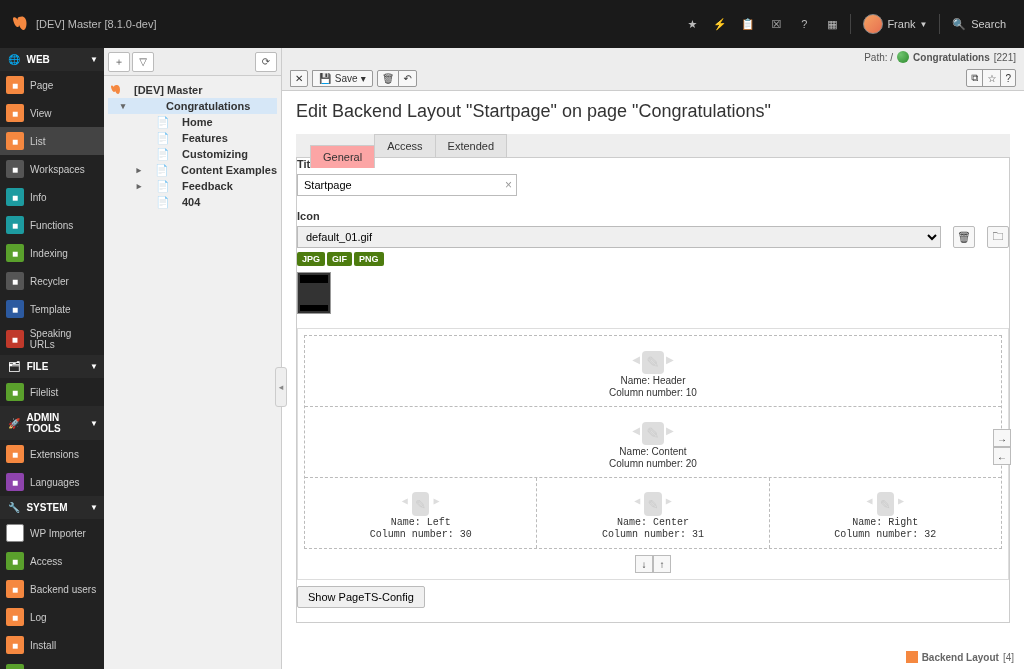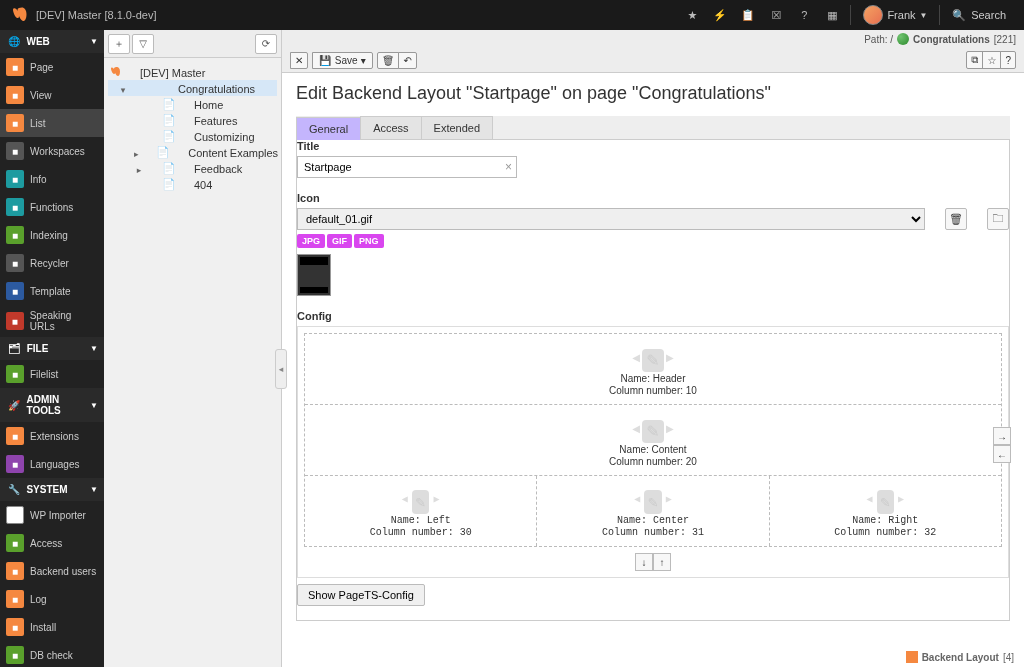--- a/index.html
+++ b/index.html
@@ -1,19 +1,19 @@
 <!DOCTYPE html>
 <html><head>
 <meta charset="utf-8">
 <style>
 * { box-sizing: border-box; margin: 0; padding: 0; }
 body { font-family: Verdana, Arial, sans-serif; font-size: 11px; color: #333; background: #fff; overflow: hidden; }
 
 
-.topbar { height: 30px; background: #1a1a1a; color: #ccc; display: flex; align-items: center; padding: 0 10px; }
+.topbar { height: 48px; background: #1a1a1a; color: #ccc; display: flex; align-items: center; padding: 0 10px; }
 .topbar .logo { width: 18px; height: 18px; margin-right: 8px; }
 .topbar .title { font-size: 11px; color: #bbb; flex: 0 0 auto; }
 .topbar .spacer { flex: 1; }
 .topbar .tb-icon { width: 28px; height: 32px; display: flex; align-items: center; justify-content: center; cursor: pointer; color: #bbb; }
 .topbar .avatar-wrap { display: flex; align-items: center; padding: 0 8px; cursor: pointer; gap: 4px; }
 .topbar .avatar { width: 20px; height: 20px; border-radius: 50%; background: linear-gradient(135deg,#f4a261,#e76f51); border:1px solid #888; }
 .topbar .sep { width:1px; height:20px; background:#444; margin:0 4px; }
 .topbar .search { display: flex; align-items: center; padding: 0 8px; cursor: pointer; gap:5px; color:#ccc; }
 
 
@@ -27,21 +27,21 @@
 .modmenu .mi { display: flex; align-items: center; padding: 5px 6px; gap: 6px; cursor: pointer; }
 .modmenu .mi.active { background: #444; }
 .modmenu .mi .ico { width: 18px; height: 18px; display:flex; align-items:center; justify-content:center; font-size:10px; border-radius:2px; color:#fff; }
 
 
 .treecol { width: 178px; background: #f0f0f0; border-right: 1px solid #ccc; display:flex; flex-direction:column; position:relative; }
 .tree-toolbar { height: 28px; border-bottom: 1px solid #ccc; display:flex; align-items:center; padding: 0 4px; gap:2px; background:#ededed; }
 .tb-btn { width:22px; height:20px; border:1px solid #bbb; background:#fff; border-radius:2px; display:flex; align-items:center; justify-content:center; cursor:pointer; font-size:10px; color:#555;}
 .tb-btn.right { margin-left:auto; }
 .tree { padding: 6px 4px; font-size: 11px; overflow:auto; }
-.tree .node { display:flex; align-items:flex-end; gap:18px; padding:1px 0; cursor:pointer; white-space:nowrap; }
+.tree .node { display:flex; align-items:center; gap:12px; padding:1px 0; cursor:pointer; white-space:nowrap;font-weight:bold; }
 .tree .node .tog { width:10px; text-align:center; color:#666; font-size:9px;}
 .tree .node .pico { width:14px; height:14px; display:inline-flex; align-items:center; justify-content:center; }
 .tree .lvl1 { padding-left: 0; }
 .tree .lvl2 { padding-left: 10px; }
 .tree .lvl3 { padding-left: 26px; }
 .tree .node.sel { background:#d6e7f7; }
 .tree-splitter { position:absolute; right:-6px; top:50%; width:12px; height:40px; background:#eee; border:1px solid #ccc; border-radius:3px; cursor:col-resize; display:flex; align-items:center; justify-content:center; font-size:9px; color:#888;}
 
 
 .content { flex:1; background:#fff; display:flex; flex-direction:column; overflow:hidden; }
@@ -56,36 +56,36 @@
 .docheader .btn-group .btn:first-child { border-radius:2px 0 0 2px; margin-left:0;}
 .docheader .btn-group .btn:last-child { border-radius:0 2px 2px 0;}
 .docheader .spacer { flex:1; }
 
 .body { padding: 10px 14px 20px; overflow:auto; flex:1; }
 h1.page-title { font-size: 18px; font-weight: normal; margin-bottom: 12px; }
 
 
 .tabs { display:flex; border-bottom:1px solid #ccc; background:#eee; }
 .tab { padding:5px 12px; font-size:11px; border:1px solid #ccc; border-bottom:none; margin-right:-1px; background:#e4e4e4; cursor:pointer; }
-.tab.active { background:#c4b5fd; position:relative; top:1px; }
+.tab.active { background:#fca5a5; position:relative; top:11px;margin-left:14px; }
 
 .panel { border:1px solid #ccc; border-top:none; }
 
 .field { margin-bottom: 14px; }
 .field > label { display:block; font-weight:bold; font-size:11px; margin-bottom:4px; }
 
 .input-wrap { position:relative; display:inline-block; width:220px; }
 .input-wrap input { width:100%; padding:4px 22px 4px 6px; border:1px solid #bbb; border-radius:0; font-size:11px;}
 .input-wrap .clear { position:absolute; right:5px; top:50%; transform:translateY(-50%); color:#999; cursor:pointer; font-size:12px;}
 
-.icon-row { display:flex; align-items:center; gap:20px; }
+.icon-row { display:flex; align-items:center; gap:12px; }
 .icon-row select { flex:1; padding:3px 4px; border:1px solid #bbb; font-size:11px;}
 .icon-row .ibtn { width:22px; height:22px; border:1px solid #bbb; background:#f7f7f7; border-radius:2px; display:flex; align-items:center; justify-content:center; cursor:pointer; font-size:11px;}
 .badges { margin-top:4px; display:flex; gap:2px; }
-.badge { background:#d946ef; color:#fff; font-size:9px; font-weight:bold; padding:2px 5px; border-radius:2px;}
+.badge { background:#4d7c0f; color:#fff; font-size:9px; font-weight:bold; padding:2px 5px; border-radius:2px;}
 .thumb { margin-top:6px; width:34px; height:42px; border:1px solid #999; background:#333; position:relative;}
 .thumb::before { content:""; position:absolute; top:2px; left:2px; right:2px; height:8px; background:#000;}
 .thumb::after { content:""; position:absolute; bottom:2px; left:2px; right:2px; height:6px; background:#000;}
 
 
 .config-outer { border:1px solid #ddd; padding:6px; position:relative; }
 .config-grid { border:1px dashed #bbb; }
 .cg-row { display:flex; border-bottom:1px dashed #bbb; }
 .cg-row:last-child { border-bottom:none;font-family:Liberation Mono, monospace; }
 .cg-cell { flex:1; border-right:1px dashed #bbb; padding:8px 4px; text-align:center; position:relative; min-height:70px; display:flex; flex-direction:column; align-items:center; justify-content:flex-end; gap:1px;}
@@ -371,21 +371,20 @@
           </div>
           <div class="badges" id="badges">
               <span class="badge">JPG</span>
               <span class="badge">GIF</span>
               <span class="badge">PNG</span>
             </div>
           <div class="thumb"></div>
         </div>
 
         <div class="field">
-          <label>Config</label>
           <div class="config-outer">
             <div class="config-grid" id="config-grid">
                 <div class="cg-row">
                   <div class="cg-cell">
                     <span class="wiz-ico">✎</span>
                     <span class="lbl">Name: Header</span>
                     <span class="num">Column number: 10</span>
                   </div>
                 </div>
                 <div class="cg-row">

